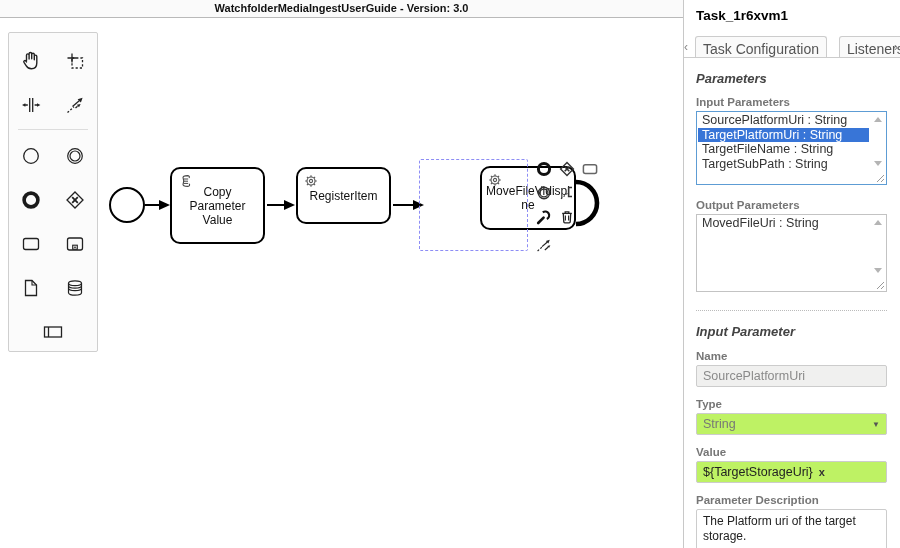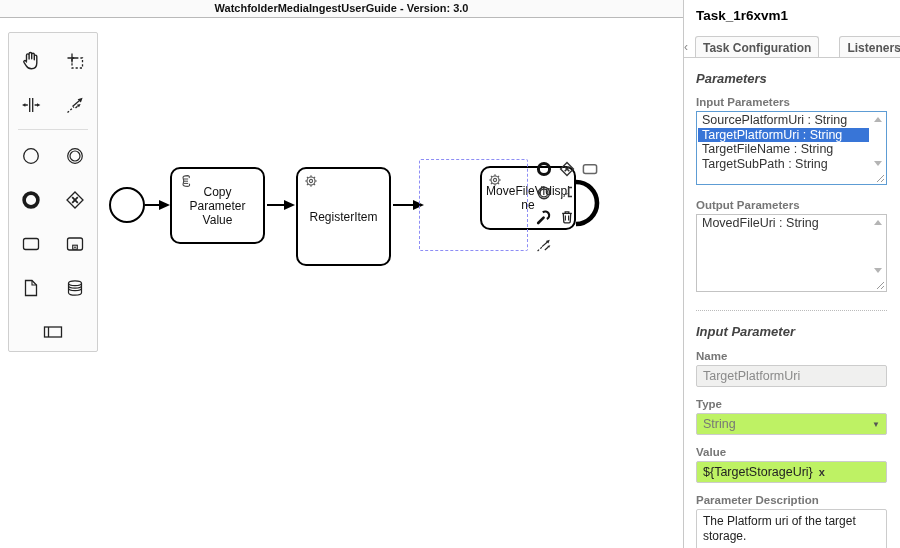--- a/index.html
+++ b/index.html
@@ -39,22 +39,22 @@
   .pad-row4 { grid-row:4; margin-top:6px; }
   .pad-arc { position:absolute; left:571px; top:177px; pointer-events:none; }
 
   
   .panel { position:absolute; left:683px; top:0; width:217px; height:548px;
     background:#fff; border-left:1px solid #c8c8c8; }
   .panel-title { margin:8px 0 0 12px; font-size:13.5px; font-weight:bold; color:#000; }
   .tabbar { position:relative; margin-top:13px; height:22px; border-bottom:1px solid #ccc;
     display:flex; align-items:flex-end; padding-left:11px; }
   .tab { border:1px solid #ccc; border-bottom:none; border-radius:3px 3px 0 0;
-    padding:4px 7px 3px; font-size:12px; color:#555; background:#fafafa;
-    margin-right:20px; height:21px; white-space:nowrap; cursor:pointer;font-weight:bold; }
+    padding:4px 7px 3px; font-size:14px; color:#555; background:#fafafa;
+    margin-right:12px; height:21px; white-space:nowrap; cursor:pointer; }
   .tab.active { border-top:2px solid #4caf50; background:#fff; max-width:24px;
     overflow:hidden; padding:3px 16px 3px; }
   .tab-chevron { position:absolute; bottom:3px; font-size:12px; color:#888; cursor:pointer; }
   .chev-left { left:0px; } .chev-right { right:2px; }
 
   .panel-body { padding:0 13px 0 12px; }
   .section-heading { font-size:13px; font-weight:bold; font-style:italic; color:#444; margin:13px 0 10px; }
   .field-label { font-size:11.5px; font-weight:bold; color:#767676; margin:11px 0 3px; }
 
   .listbox { position:relative; width:100%; background:#fff; cursor:default; }
@@ -222,21 +222,21 @@
 
     <div class="task" style="left:170px; top:167px; width:95px; height:77px;">
       <svg class="marker" width="16" height="16" viewBox="0 0 16 16">
           <g fill="none" stroke="#444" stroke-width="1.1">
             <path d="M10.8,2.6 c-3.4,0 -5.6,0.9 -4.6,3 c0.9,1.9 0.9,3 0,4.9 c-1,2.1 1.2,2.9 4.6,2.9 M10.8,2.6 c1.6,0.2 2,1.4 1.2,2.4 M10.8,13.4 c1.8,-0.2 2.2,-1.5 1.4,-2.6"></path>
             <path d="M6.6,6 h4.6 M6.4,8.2 h4.6 M6.6,10.4 h4.6" stroke-width="1"></path>
           </g>
         </svg>
       <span class="tlabel">Copy Parameter Value</span>
     </div>
-    <div class="task" style="left:296px; top:167px; width:95px; height:99px;">
+    <div class="task" style="left:296px; top:167px; width:95px; height:57px;">
       <svg class="marker" width="16" height="16" viewBox="0 0 16 16">
           <g fill="none" stroke="#555" stroke-width="1.1">
             <circle cx="8" cy="8" r="4"></circle>
             <circle cx="8" cy="8" r="1.6"></circle>
             <path d="M8,2.2 V4 M8,12 V13.8 M2.2,8 H4 M12,8 H13.8 M3.9,3.9 L5.2,5.2 M10.8,10.8 L12.1,12.1 M12.1,3.9 L10.8,5.2 M5.2,10.8 L3.9,12.1"></path>
           </g>
         </svg>
       <span class="tlabel">RegisterItem</span>
     </div>
     <div class="task t3" style="left:440px; top:166px; width:96px; height:64px;margin-left:40px;">
@@ -354,21 +354,21 @@
         <svg class="grip" width="9" height="9" viewBox="0 0 9 9">
             <path d="M8,1 L1,8 M8,5 L5,8" stroke="#999" stroke-width="1" fill="none"></path>
           </svg>
       </div>
 
       <div class="dotted-sep"></div>
 
       <div class="section-heading">Input Parameter</div>
 
       <div class="field-label">Name</div>
-      <div class="control disabled">TargetPlatformUri</div>
+      <div class="control disabled">SourcePlatformUri</div>
 
       <div class="field-label">Type</div>
       <div class="control select">
         <span>String</span>
         <span class="caret">▼</span>
       </div>
 
       <div class="field-label">Value</div>
       <div class="control value">
         <span>${TargetStorageUri}</span>

